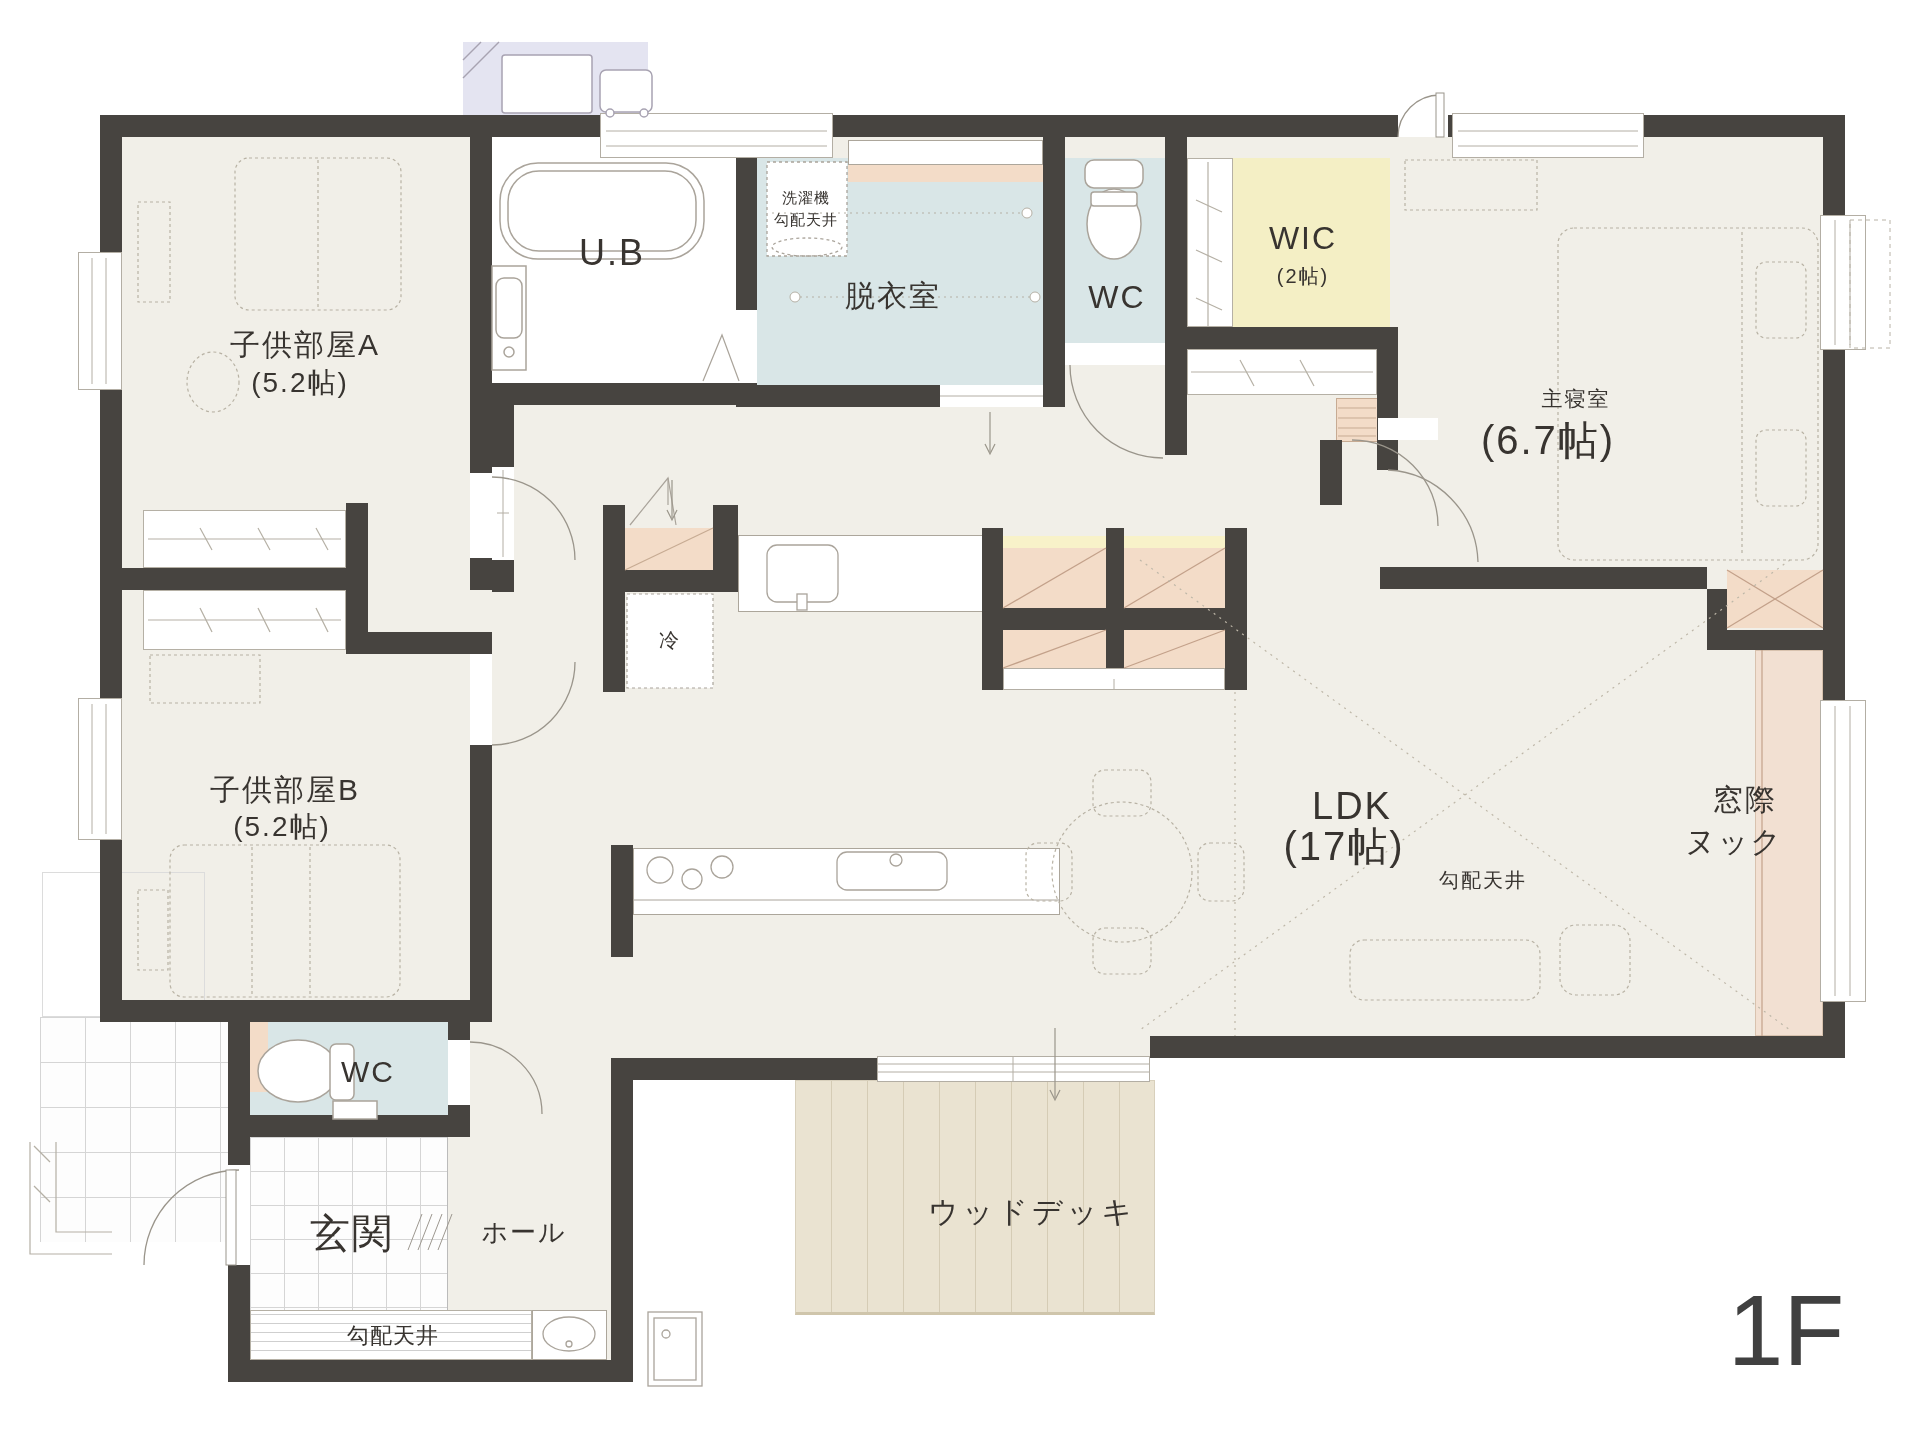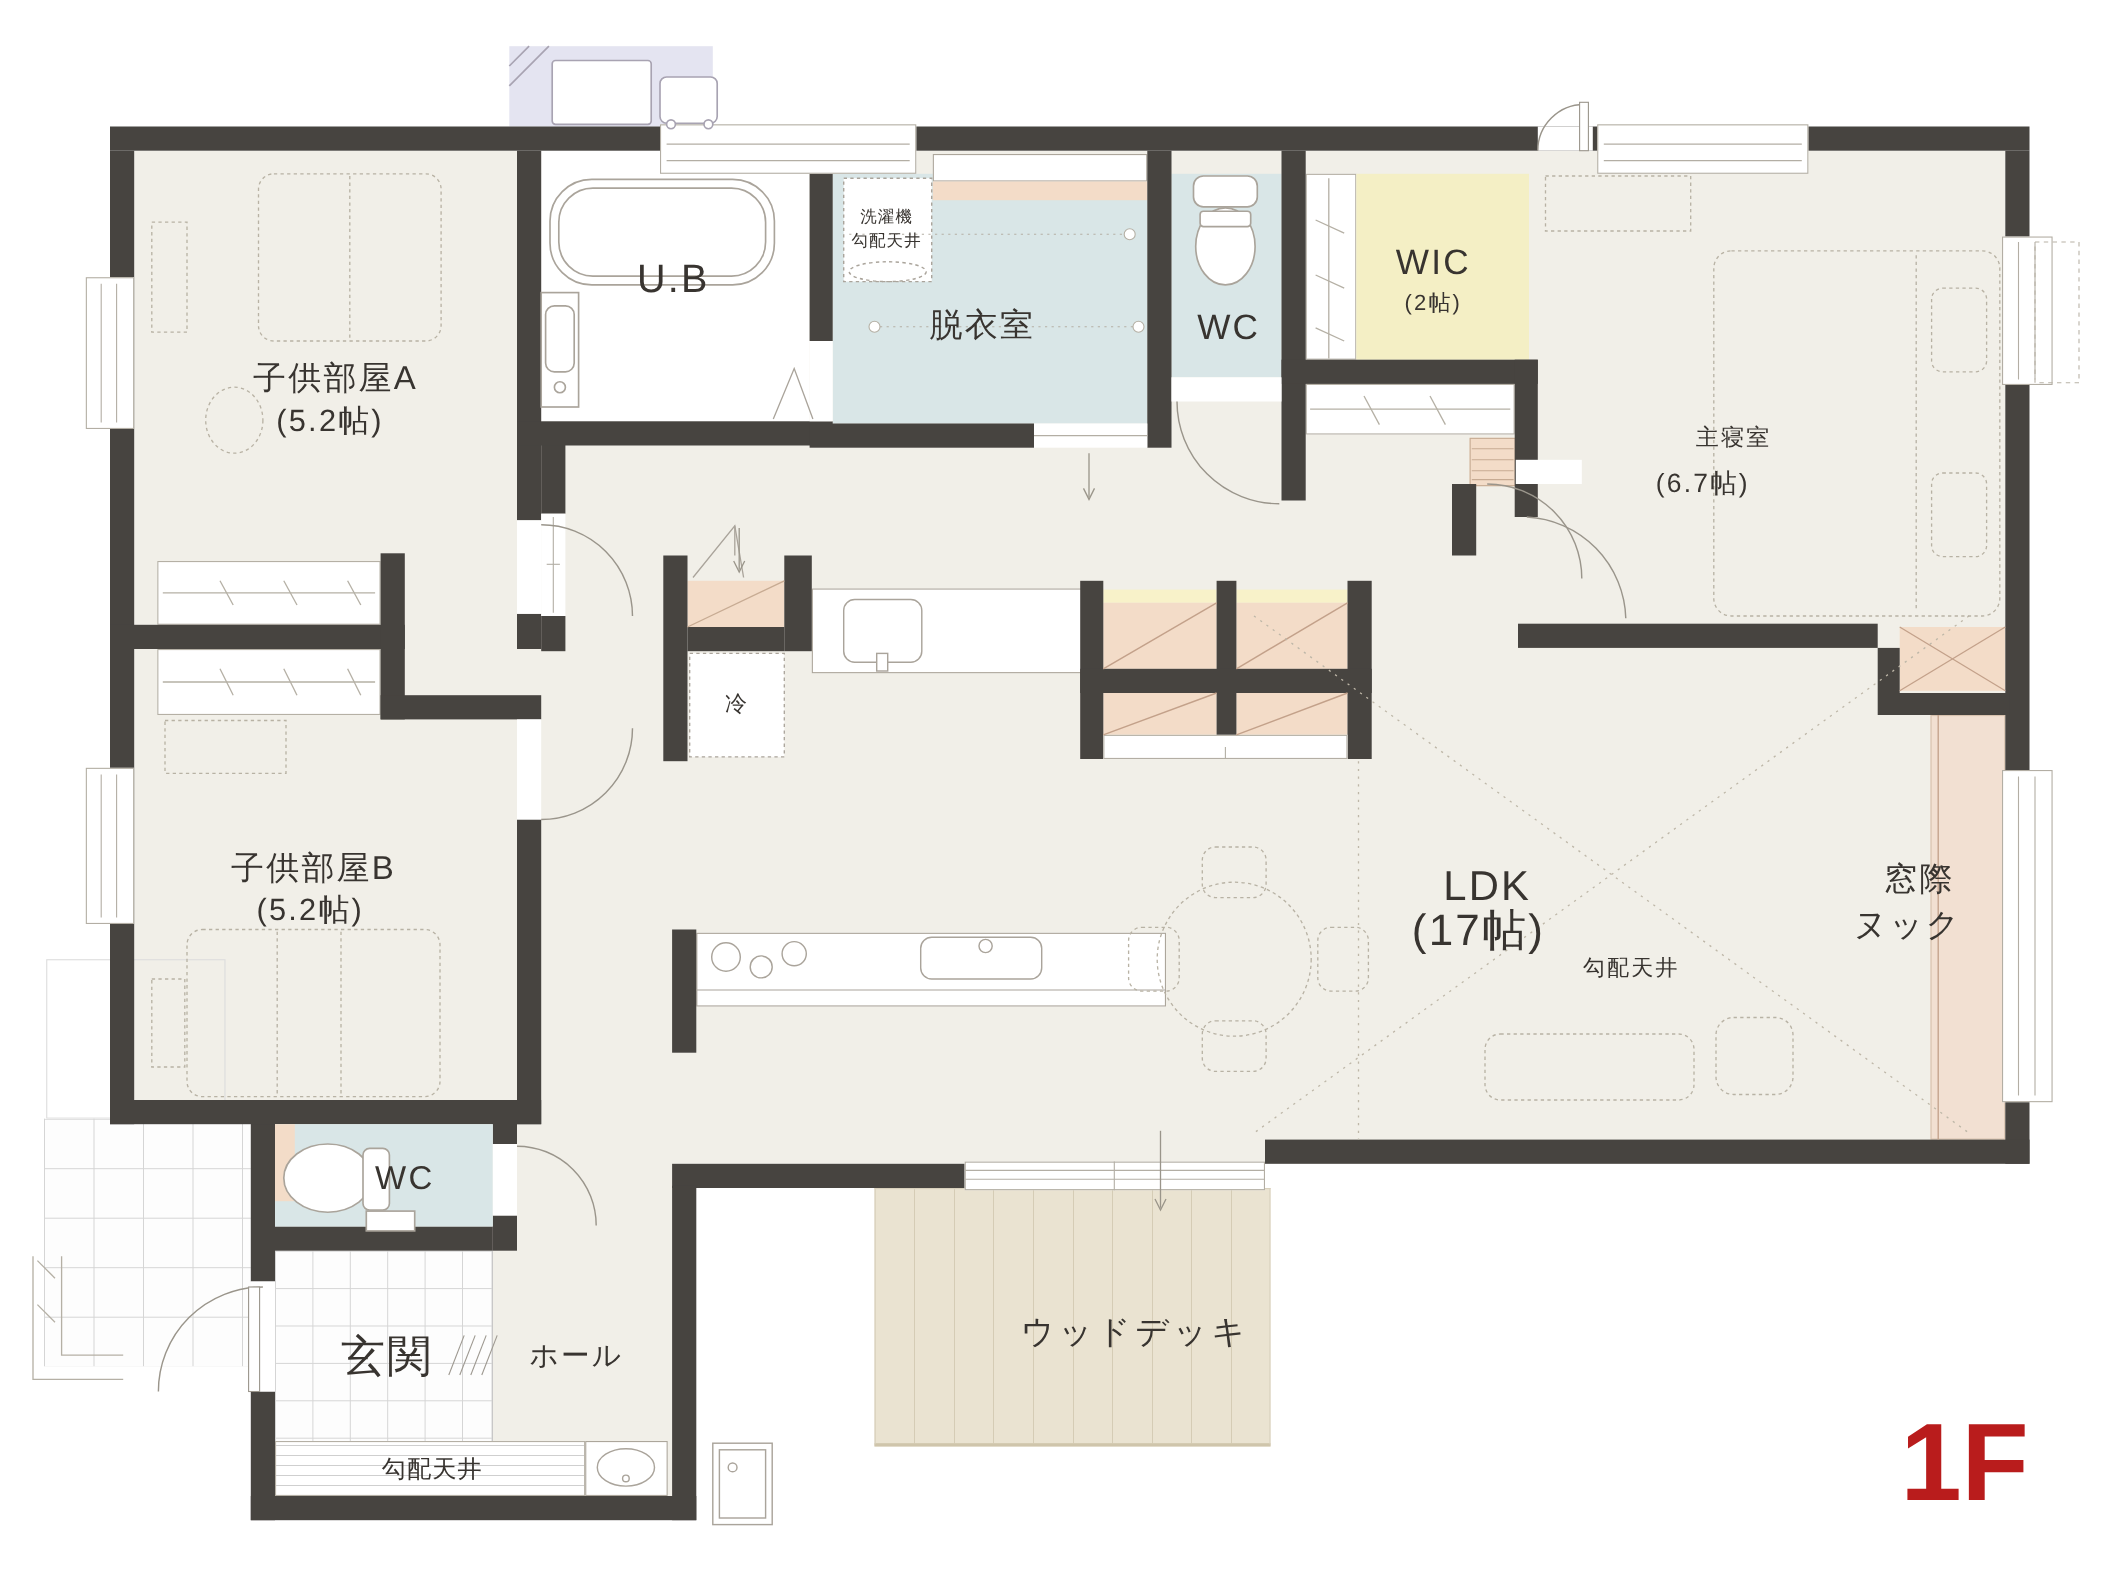--- a/index.html
+++ b/index.html
@@ -20,21 +20,21 @@
   .deckf{background:#eae3d1;border:1px solid #d8d0bc;border-bottom:3px solid #cfc5ab;
          background-image:repeating-linear-gradient(90deg,transparent 0 35px,#d5ccb5 35px 36px);}
   .tile{background:#fdfdfd;
         background-image:linear-gradient(#d5d5d5 1px,transparent 1px),linear-gradient(90deg,#d5d5d5 1px,transparent 1px);}
   .shoe{background:#ffffff;border:1px solid #b5b0a5;
         background-image:repeating-linear-gradient(0deg,transparent 0 8px,#cfcfcf 8px 9px);}
   .pad{background:#e4e4f1;}
   .outline{border:1px solid #dcdcdc;background:transparent;}
   .lbl{position:absolute;transform:translate(-50%,-50%);white-space:nowrap;color:#383430;
        letter-spacing:2px;line-height:1;}
-  .big{font-weight:bold;color:#b91c1c;letter-spacing:0;}
+  .big{font-weight:normal;color:#404040;letter-spacing:0;}
   svg{position:absolute;left:0;top:0;}
 </style>
 </head>
 <body>
 
 <div class="plan">
 
   <div class="f cream" style="left:122px;top:137px;width:1701px;height:921px"></div>
   <div class="f cream" style="left:250px;top:1022px;width:361px;height:338px"></div>
   <div class="f" style="left:492px;top:137px;width:244px;height:246px;background:#fff"></div>
@@ -341,21 +341,21 @@
   <div class="lbl" style="left:305px;top:345px;font-size:30px">子供部屋A</div>
   <div class="lbl" style="left:300px;top:383px;font-size:28px">(5.2帖)</div>
   <div class="lbl" style="left:612px;top:253px;font-size:36px">U.B</div>
   <div class="lbl" style="left:806px;top:197px;font-size:15px;letter-spacing:1px">洗濯機</div>
   <div class="lbl" style="left:806px;top:219px;font-size:15px;letter-spacing:1px">勾配天井</div>
   <div class="lbl" style="left:893px;top:296px;font-size:30px">脱衣室</div>
   <div class="lbl" style="left:1117px;top:297px;font-size:32px">WC</div>
   <div class="lbl" style="left:1303px;top:238px;font-size:32px">WIC</div>
   <div class="lbl" style="left:1303px;top:276px;font-size:20px">(2帖)</div>
   <div class="lbl" style="left:1576px;top:398px;font-size:21px">主寝室</div>
-  <div class="lbl" style="left:1548px;top:440px;font-size:24px">(6.7帖)</div>
+  <div class="lbl" style="left:1548px;top:440px;font-size:40px">(6.7帖)</div>
   <div class="lbl" style="left:670px;top:640px;font-size:20px">冷</div>
   <div class="lbl" style="left:1352px;top:806px;font-size:38px">LDK</div>
   <div class="lbl" style="left:1344px;top:846px;font-size:40px">(17帖)</div>
   <div class="lbl" style="left:1483px;top:880px;font-size:20px">勾配天井</div>
   <div class="lbl" style="left:1745px;top:800px;font-size:30px">窓際</div>
   <div class="lbl" style="left:1734px;top:842px;font-size:30px">ヌック</div>
   <div class="lbl" style="left:285px;top:790px;font-size:30px">子供部屋B</div>
   <div class="lbl" style="left:282px;top:827px;font-size:28px">(5.2帖)</div>
   <div class="lbl" style="left:368px;top:1072px;font-size:30px">WC</div>
   <div class="lbl" style="left:352px;top:1233px;font-size:40px">玄関</div>

